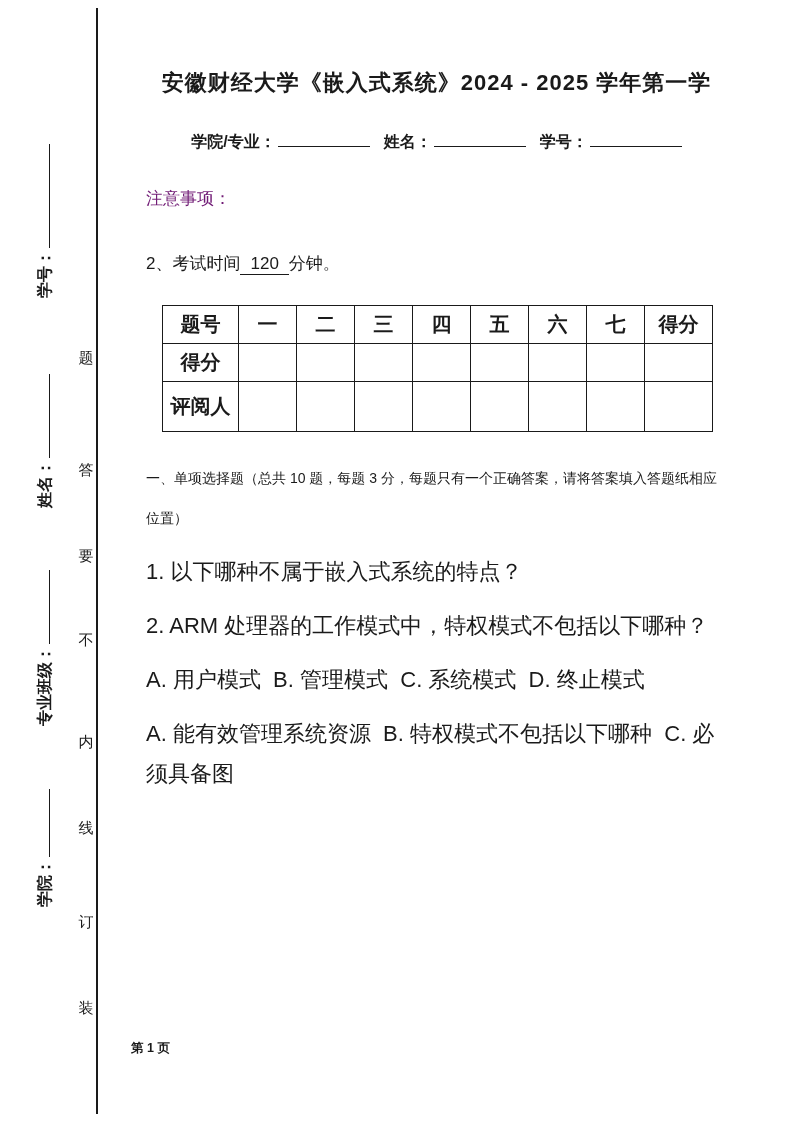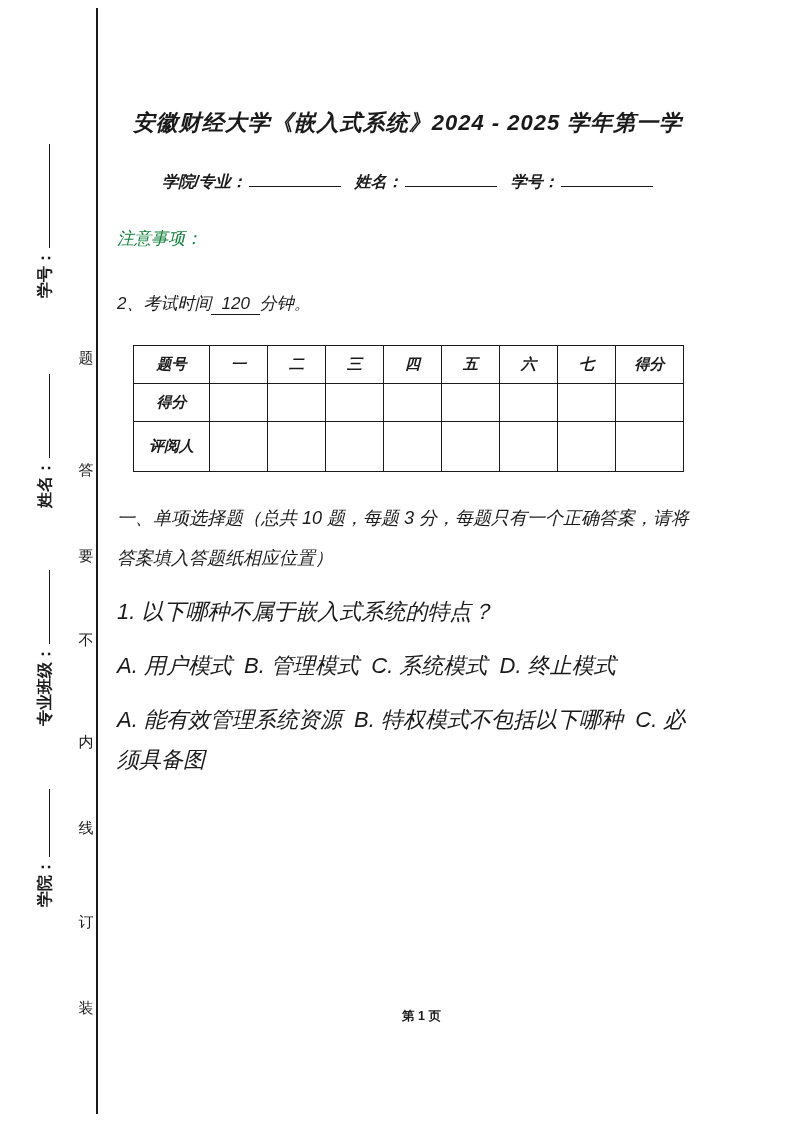--- a/index.html
+++ b/index.html
@@ -43,24 +43,23 @@
     left: 76px;
     width: 20px;
     height: 20px;
     text-align: center;
     font-size: 15px;
     line-height: 20px;
   }
   
   .content {
     position: absolute;
-    left: 117px; top: 0;
+    left: 146px; top: 0;
     width: 581px;
-    padding-top: 104px;
-    font-style: italic;
+    padding-top: 64px;
   }
   .title {
     font-size: 22px;
     font-weight: bold;
     text-align: center;
     line-height: 38px;
     letter-spacing: 1px;
   }
   .header-fields {
     display: flex;
@@ -76,64 +75,63 @@
     display: inline-block;
     width: 92px;
     border-bottom: 1.5px solid #1a1a1a;
     height: 0.95em;
     margin-left: 2px;
     vertical-align: baseline;
   }
   .notes-heading {
     margin-top: 34px;
     font-size: 17px;
-    color: #15803d;
+    color: #701a75;
   }
   .note-item {
     margin-top: 42px;
     font-size: 17px;
   }
   .uval {
     display: inline-block;
     padding: 0 10px;
     border-bottom: 1.5px solid #1a1a1a;
   }
   table.score {
     border-collapse: collapse;
     margin-top: 30px;
     margin-left: 16px;
     table-layout: fixed;
   }
   table.score td {
     border: 1.5px solid #1a1a1a;
     text-align: center;
     vertical-align: middle;
-    font-size: 15px;
+    font-size: 20px;
   }
   tr.r1 td { height: 38px; font-weight: bold; }
   tr.r2 td { height: 38px; }
   tr.r3 td { height: 50px; }
   td.rowlabel { font-weight: bold; }
   .section-heading {
     margin-top: 26px;
-    font-size: 18px;
+    font-size: 14px;
     line-height: 40px;
   }
   .qline {
     margin-top: 14px;
     font-size: 22px;
     line-height: 40px;
     white-space: pre-wrap;
   }
   .footer {
     position: absolute;
-    top: 1008px;
+    top: 1040px;
     left: 131px;
     width: 581px;
-    text-align: center;
     font-size: 12.5px;
     font-weight: bold;
   }
 </style>
 </head>
 <body>
 
 <div class="page">
 
   <div class="vline"></div>
@@ -223,20 +221,21 @@
         <td></td>
         <td></td>
       </tr>
     </tbody>
       </table>
 
     <div class="section-heading">一、单项选择题（总共 10 题，每题 3 分，每题只有一个正确答案，请将答案填入答题纸相应位置）</div>
 
     <div class="qline">1. 以下哪种不属于嵌入式系统的特点？</div>
 
+    <div class="qline">2. ARM 处理器的工作模式中，特权模式不包括以下哪种？</div>
     <div class="qline">A. 用户模式  B. 管理模式  C. 系统模式  D. 终止模式</div>
 
     <div class="qline">A. 能有效管理系统资源  B. 特权模式不包括以下哪种  C. 必须具备图</div>
 
   </div>
 
   <div class="footer">第 1 页</div>
 
 </div>
 

